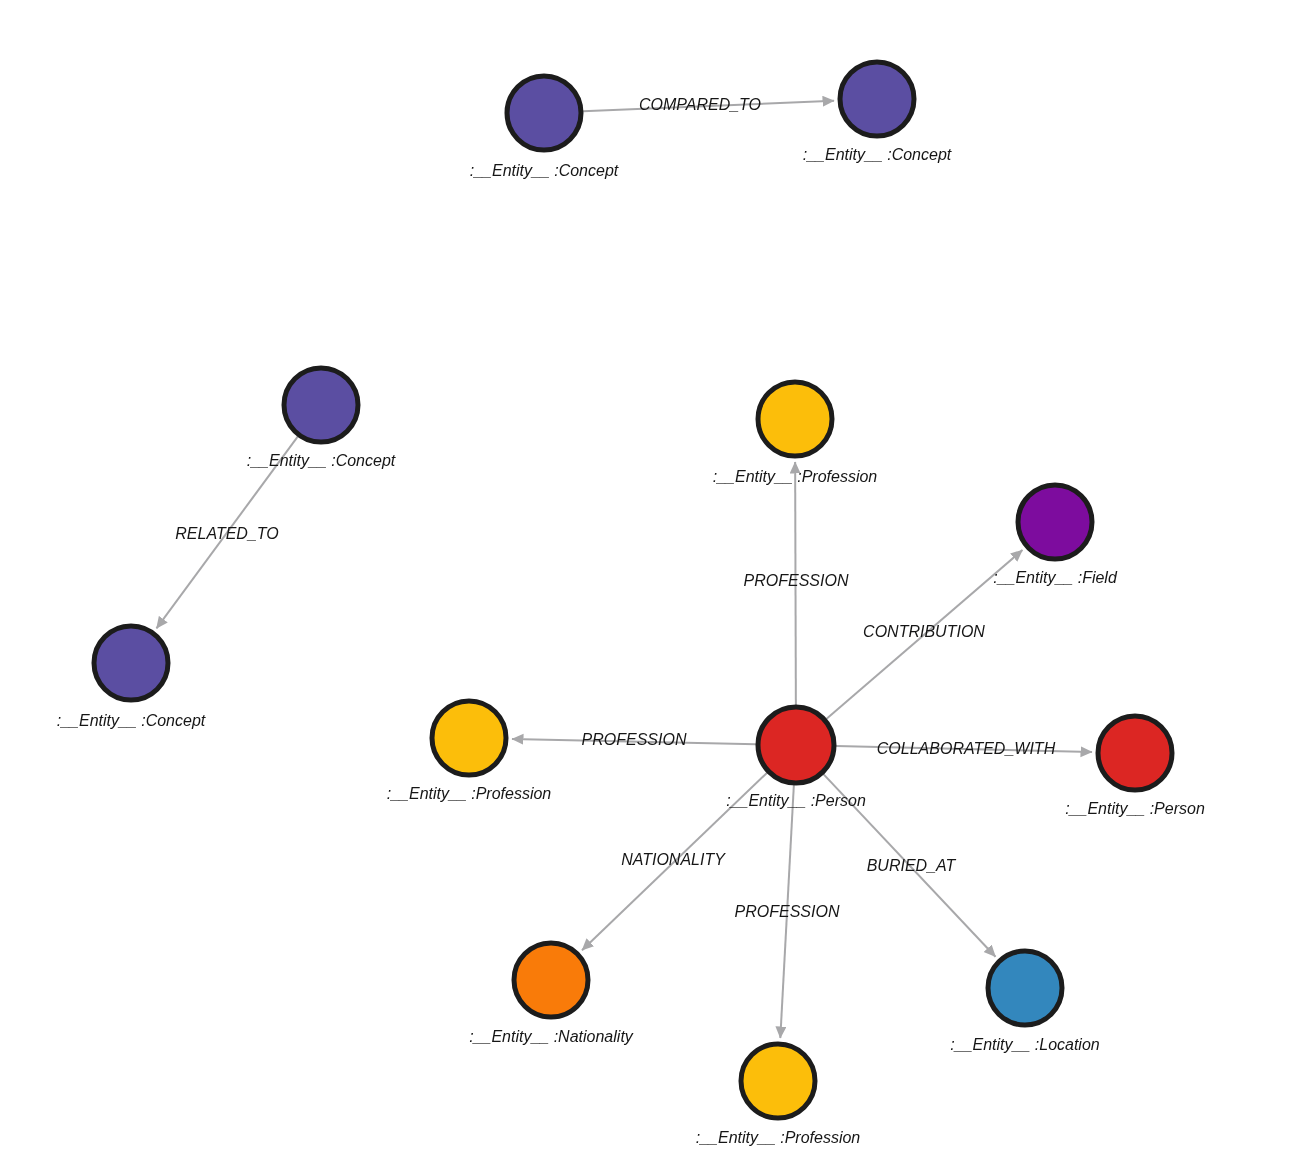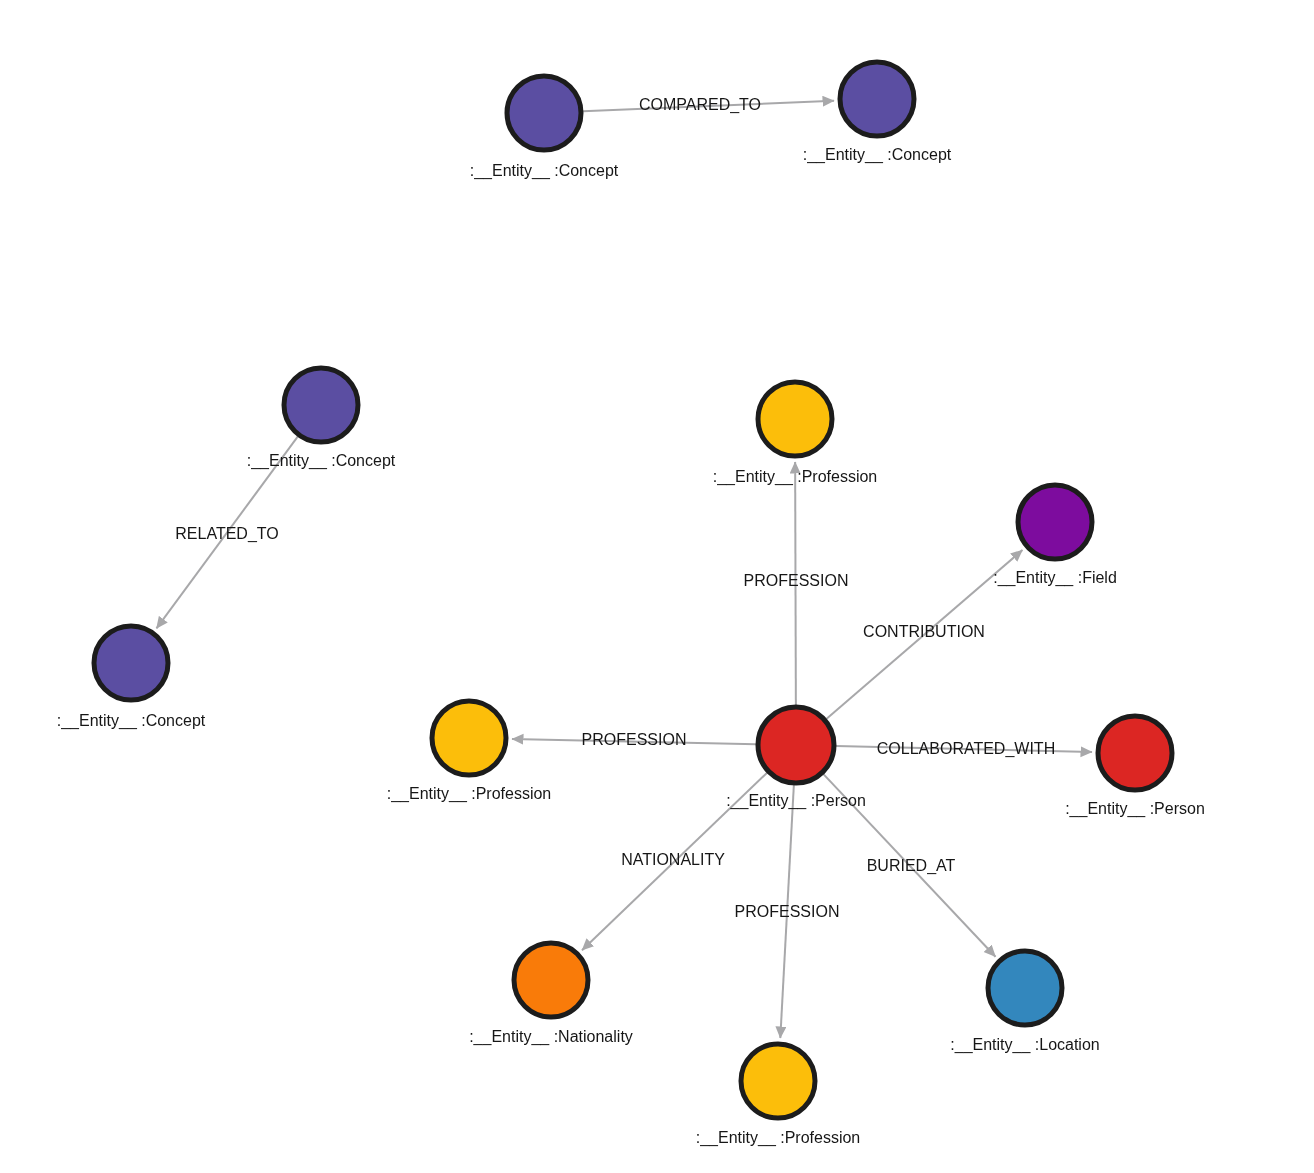--- a/index.html
+++ b/index.html
@@ -8,20 +8,21 @@
     background: #ffffff;
     width: 1314px;
     height: 1173px;
     overflow: hidden;
   }
   .stage {
     position: relative;
     width: 1314px;
     height: 1173px;
     background: #ffffff;
+    font-style: italic;
   }
   svg {
     display: block;
   }
   svg text {
     font-family: "Liberation Sans", "DejaVu Sans", sans-serif;
     font-size: 16px;
     fill: #161616;
     user-select: none;
   }

